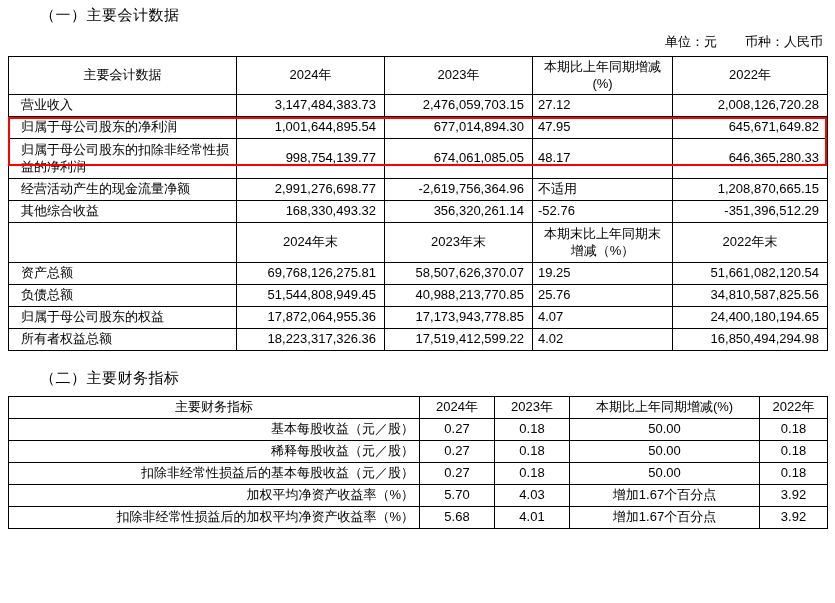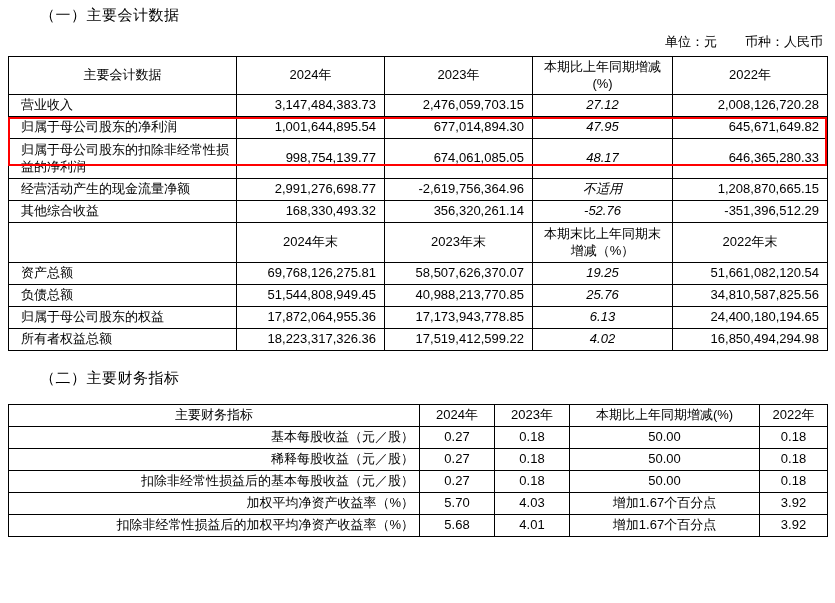--- a/index.html
+++ b/index.html
@@ -59,34 +59,34 @@
   table.t1 col.c2 { width: 148px; }
   table.t1 col.c3 { width: 140px; }
   table.t1 col.c4 { width: 155px; }
 
   table.t1 td.head {
     text-align: center;
     height: 38px;
   }
   table.t1 td.label { text-align: left; padding-left: 12px; }
   table.t1 td.num   { text-align: right; padding-right: 8px; }
-  table.t1 td.pct   { text-align: center; font-style: italic; }
+  table.t1 td.pct   { text-align: left; }
 
   .two-line { line-height: 1.15; }
 
   
   .highlight-box {
     position: absolute;
     border: 2px solid #ff0000;
     pointer-events: none;
     box-sizing: border-box;
   }
 
   
-  table.t2 { margin-top: 16px; padding-left: 16px; }
+  table.t2 { margin-top: 8px; padding-left: 16px; }
   table.t2 col.d0 { width: 411px; }
   table.t2 col.d1 { width: 75px; }
   table.t2 col.d2 { width: 75px; }
   table.t2 col.d3 { width: 190px; }
   table.t2 col.d4 { width: 68px; }
   table.t2 td.head { text-align: center; }
   table.t2 td.label { text-align: right; padding-left: 4px; }
   table.t2 td.val { text-align: center; }
   .sec2 { margin-top: 18px; }
 </style>
@@ -179,21 +179,21 @@
         <td class="num">51,544,808,949.45</td>
         <td class="num">40,988,213,770.85</td>
         <td class="pct">25.76</td>
         <td class="num">34,810,587,825.56</td>
       </tr>
 
       <tr>
         <td class="label">归属于母公司股东的权益</td>
         <td class="num">17,872,064,955.36</td>
         <td class="num">17,173,943,778.85</td>
-        <td class="pct">6.13</td>
+        <td class="pct">4.07</td>
         <td class="num">24,400,180,194.65</td>
       </tr>
 
       <tr>
         <td class="label">所有者权益总额</td>
         <td class="num">18,223,317,326.36</td>
         <td class="num">17,519,412,599.22</td>
         <td class="pct">4.02</td>
         <td class="num">16,850,494,294.98</td>
       </tr>

